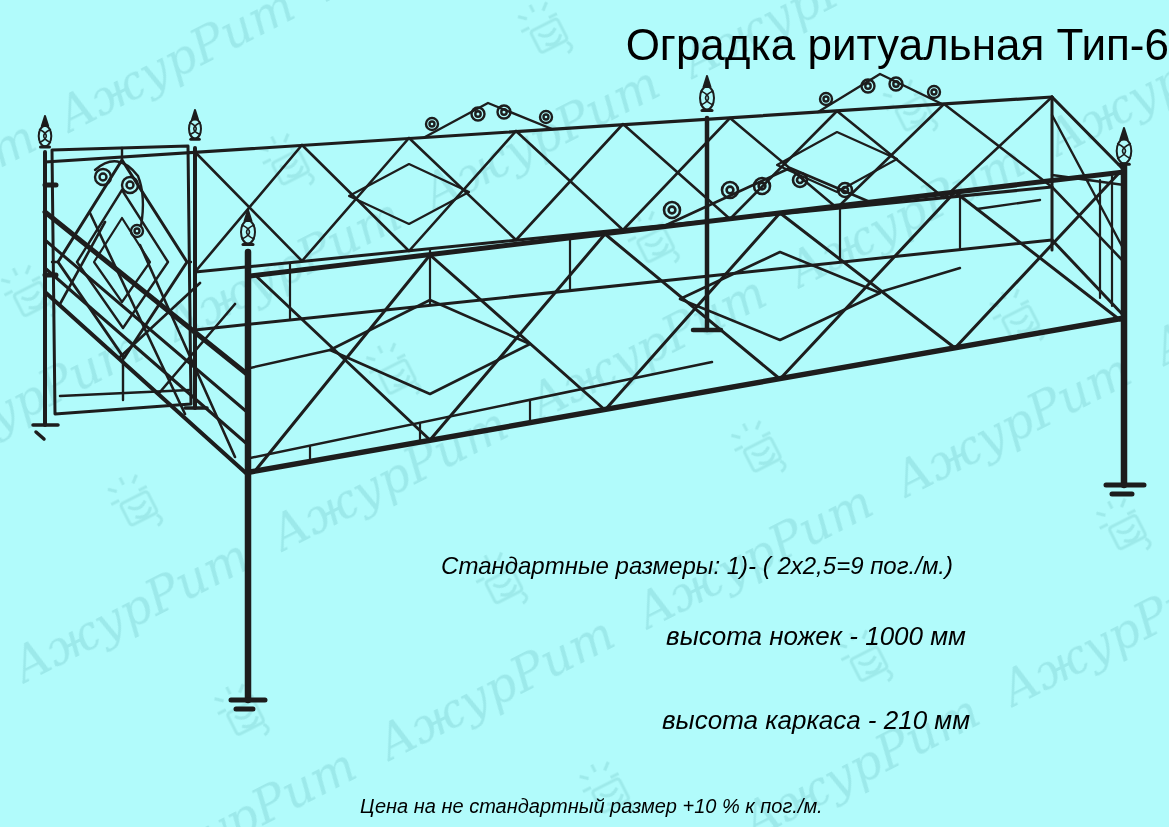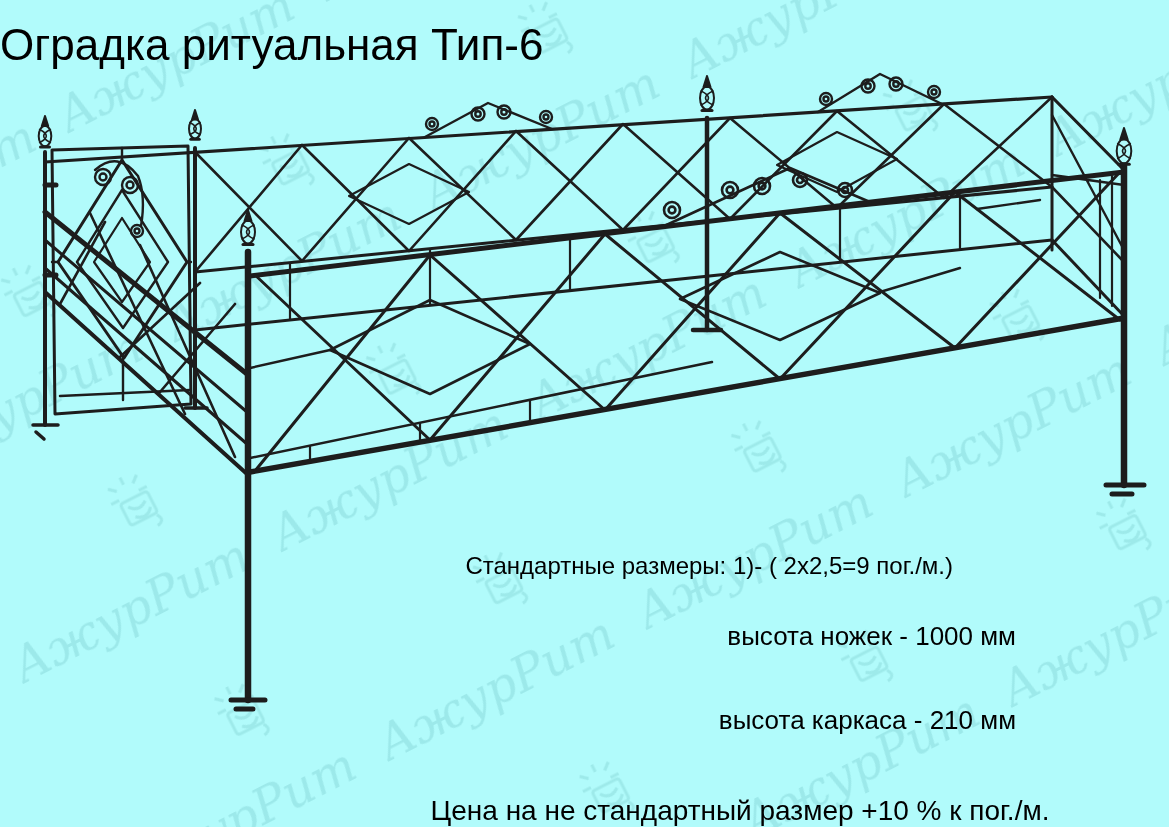--- a/index.html
+++ b/index.html
@@ -6,29 +6,29 @@
   body{
     width:1169px;height:827px;position:relative;overflow:hidden;
     background:#b1fbfb;
     font-family:"Liberation Sans",sans-serif;
     color:#000;
   }
   #stage{position:absolute;inset:0;}
   svg{position:absolute;left:0;top:0;}
   .title{
     position:absolute;top:20px;left:0;width:100%;
-    text-align:left;font-size:44px;font-weight:400;
+    text-align:right;font-size:44px;font-weight:400;
     letter-spacing:0px;white-space:nowrap;
   }
-  .spec{position:absolute;white-space:pre;}
+  .spec{position:absolute;font-style:italic;white-space:pre;}
   .spec div{white-space:nowrap;}
   .sizes{top:488px;right:216px;text-align:right;font-size:24px;line-height:31px;}
-  .heights{top:566px;left:616px;width:400px;text-align:right;font-size:26px;line-height:28px;}
+  .heights{top:566px;left:616px;width:400px;text-align:center;font-size:26px;line-height:28px;}
   .material{top:642px;right:189px;text-align:right;font-size:24px;line-height:30px;}
-  .price{top:795px;left:360px;width:760px;text-align:center;font-size:28px;}
+  .price{top:795px;left:360px;width:760px;text-align:left;font-size:20px;}
 </style>
 </head>
 <body>
 
 <div id="stage">
 
   <svg width="1169" height="827" viewBox="0 0 1169 827">
     <defs>
       <pattern id="wm" width="290" height="235" patternUnits="userSpaceOnUse" patternTransform="rotate(-27)">
         <text x="0" y="150" font-family="DejaVu Serif, serif" font-style="italic" font-size="48" fill="#1f7c80" fill-opacity="0.14">АжурРит</text>

